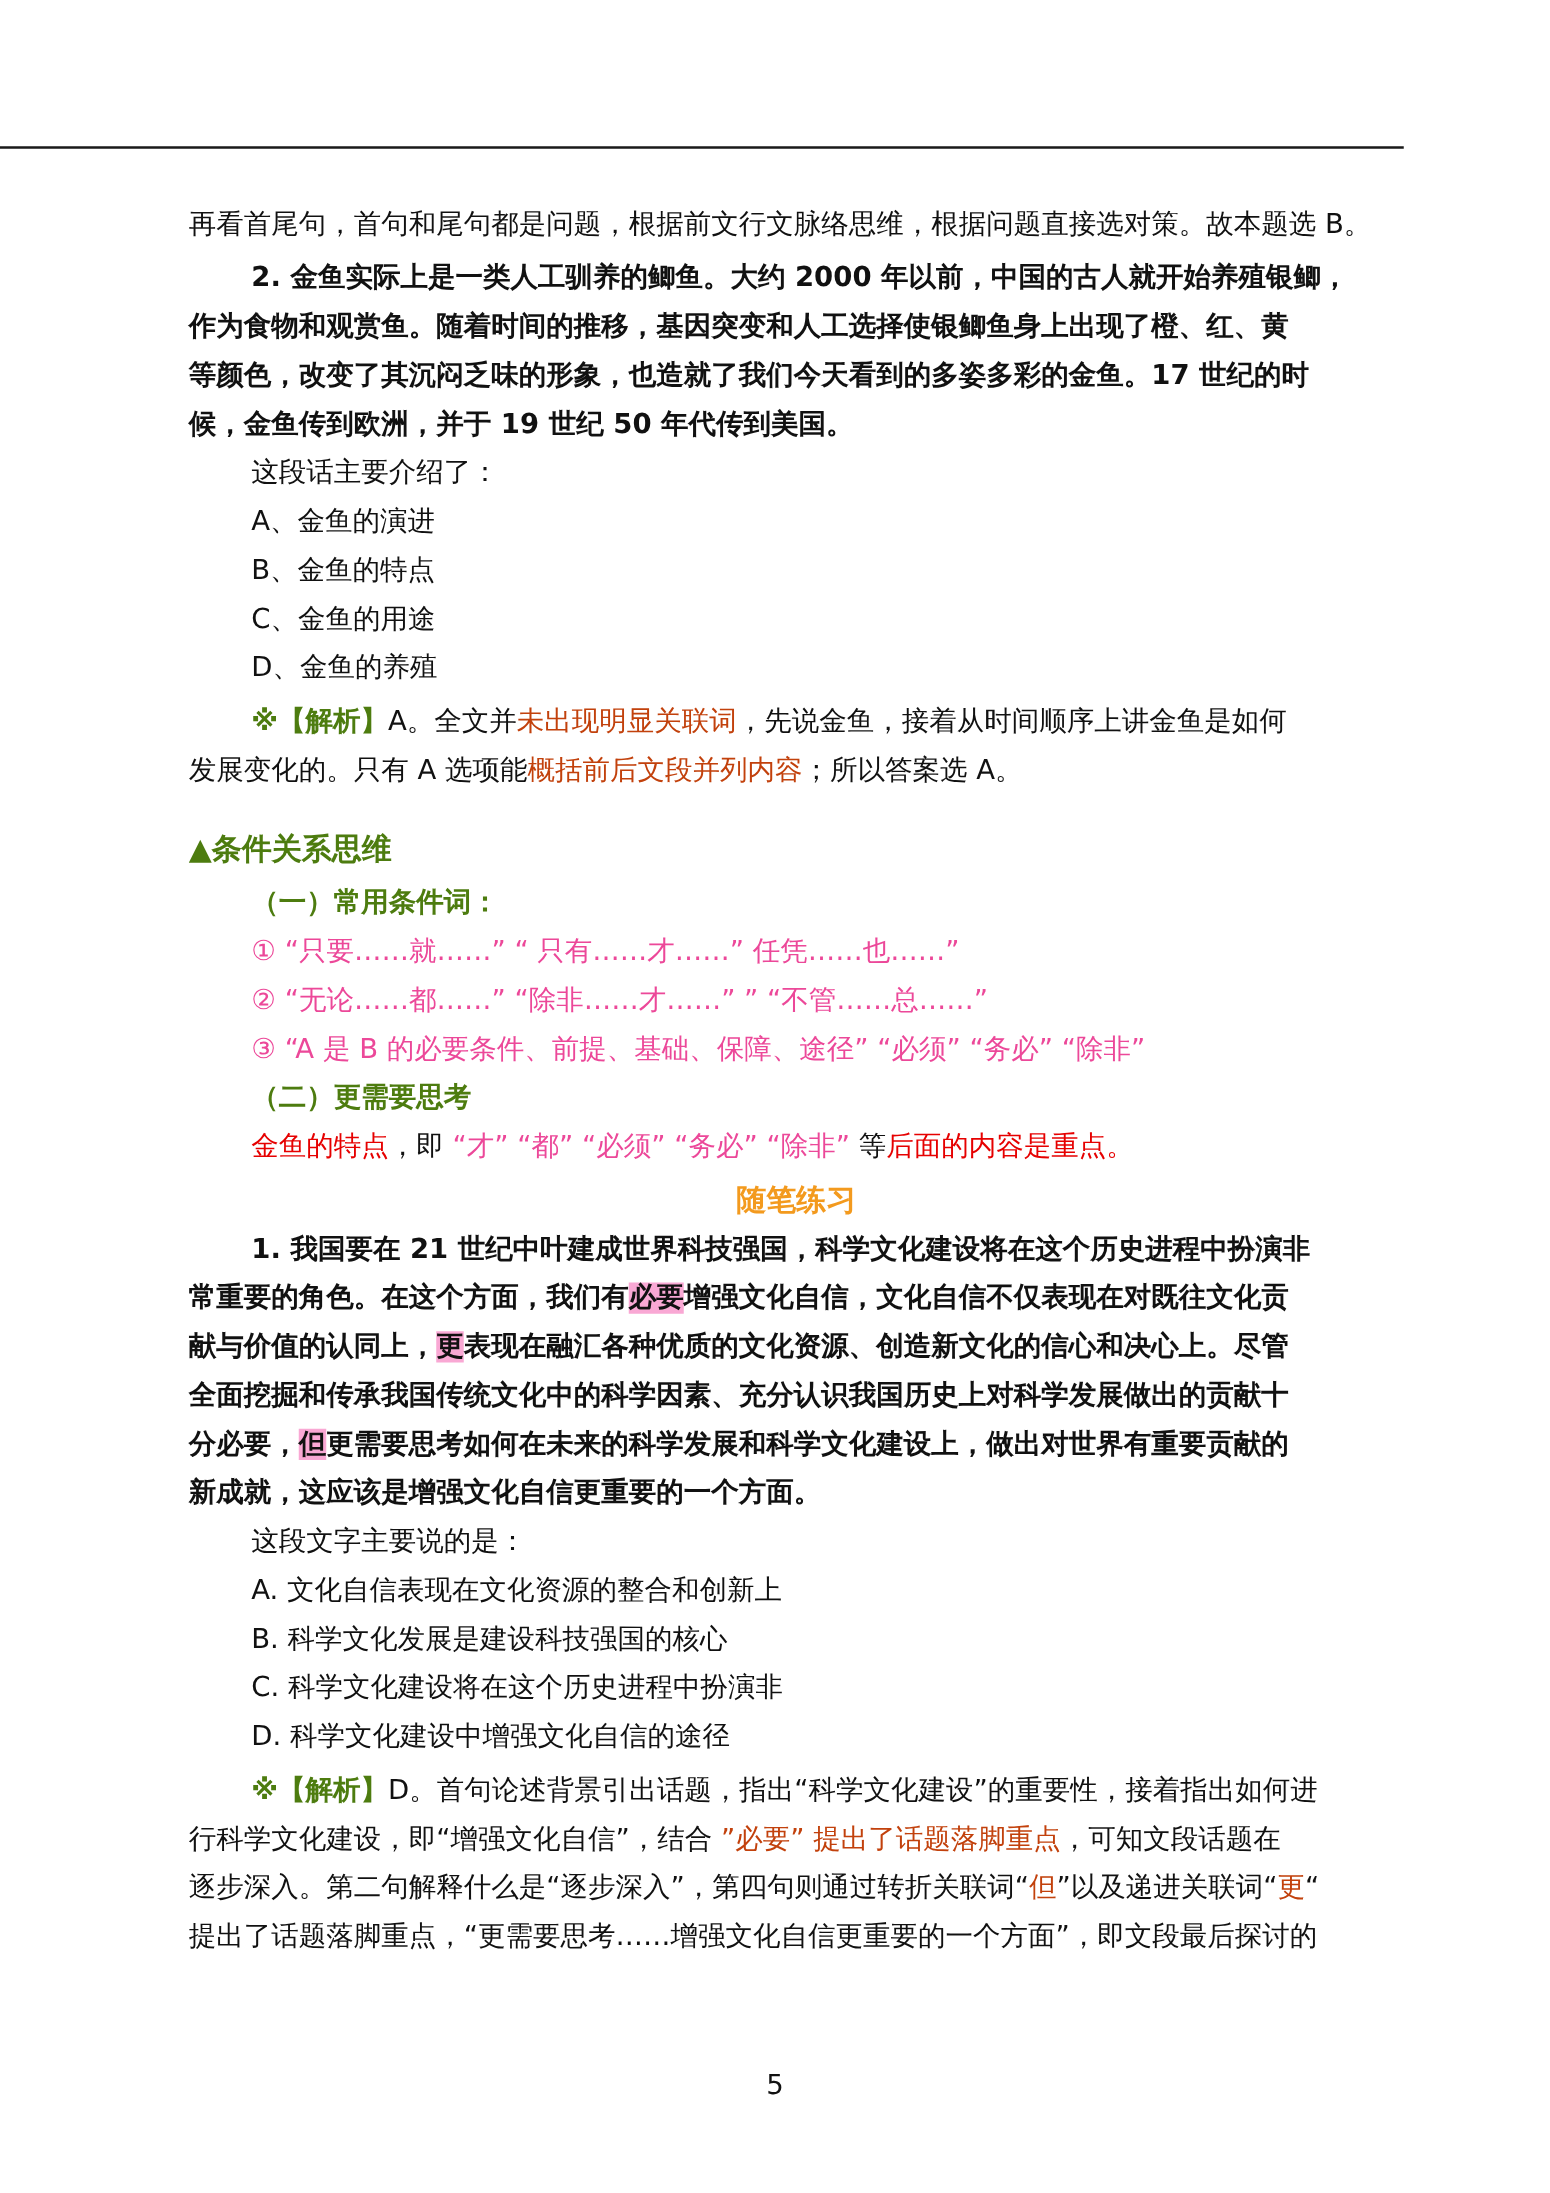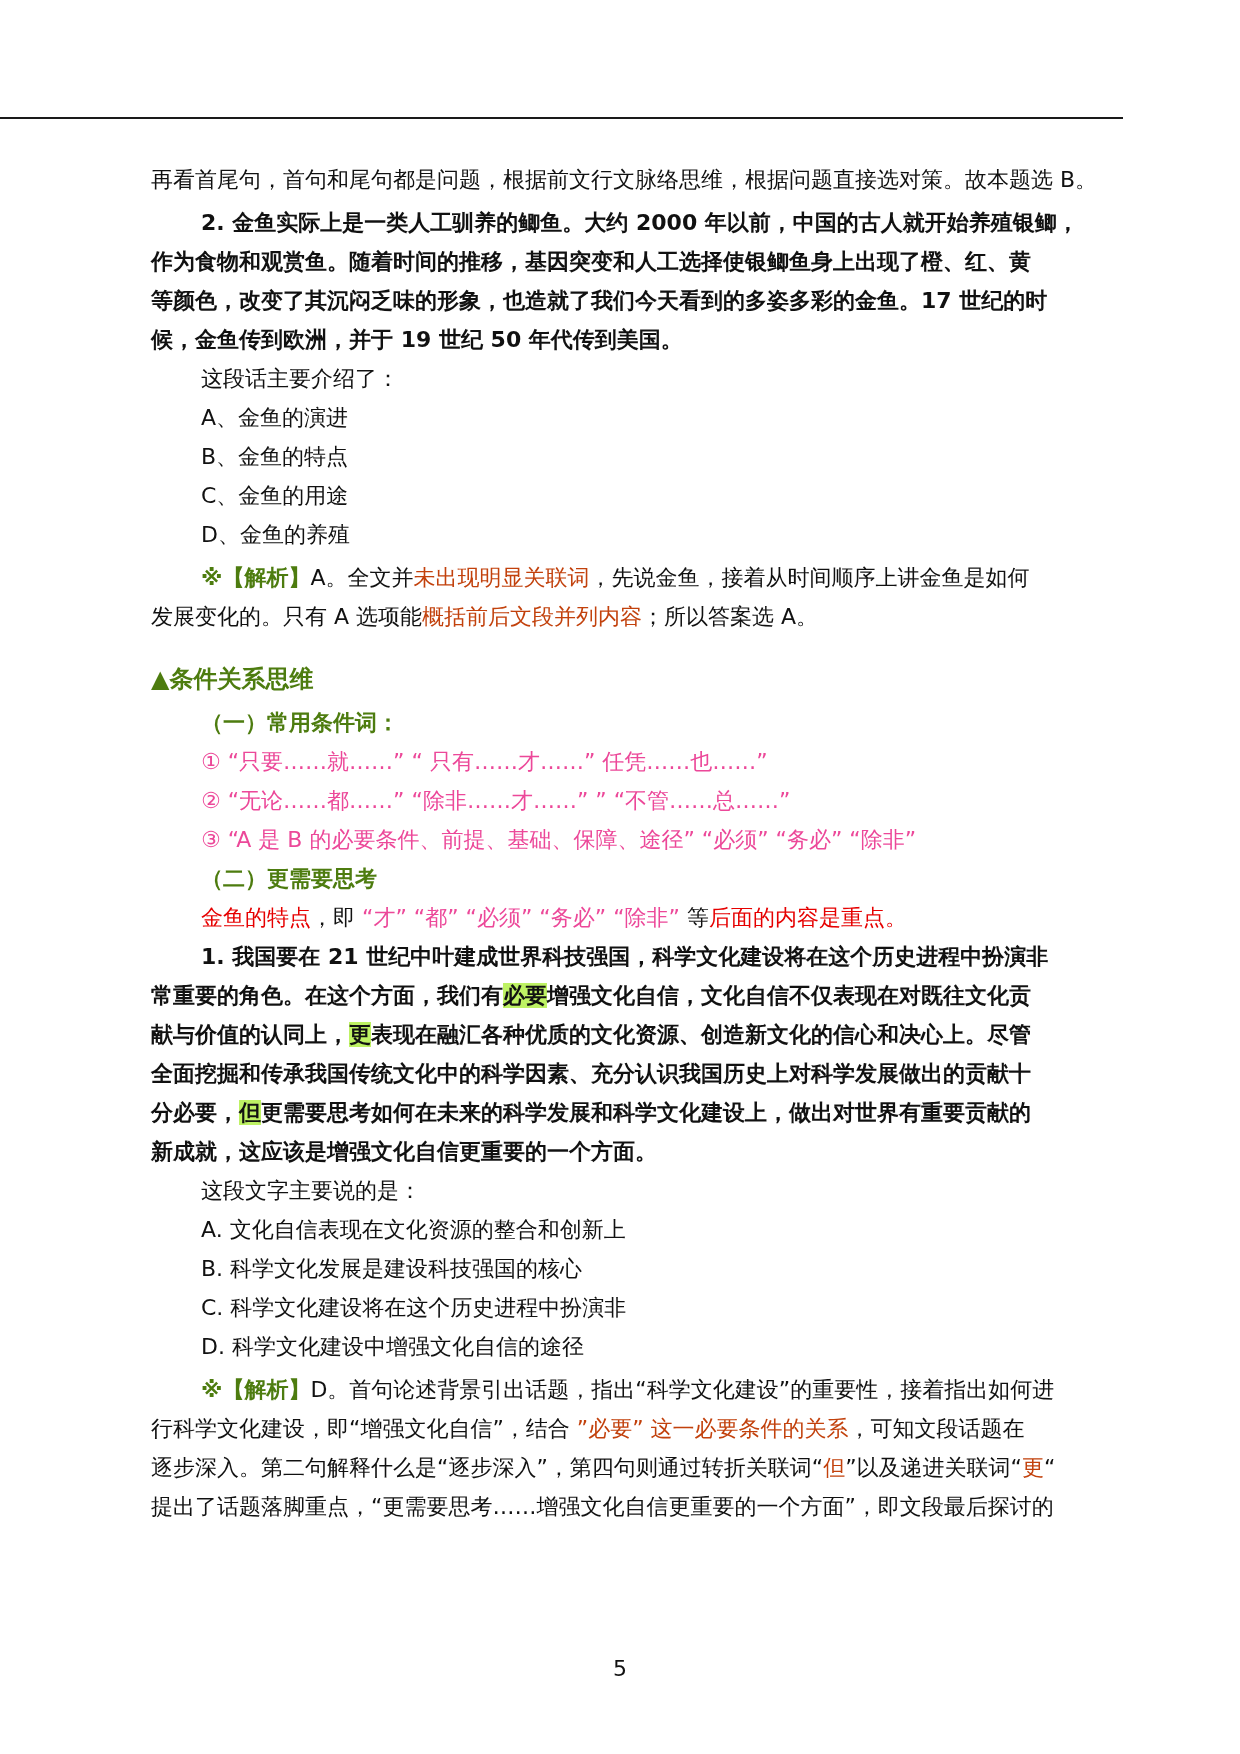--- a/index.html
+++ b/index.html
@@ -9,21 +9,21 @@
   .page { position: absolute; left: 151px; top: 160px; width: 972px; }
   .line { font-size: 22px; line-height: 39px; white-space: nowrap; letter-spacing: 0px; }
   .indent { padding-left: 50px; }
   .thin { font-weight: normal; }
   .bold { font-weight: bold; }
   .blue-bold { color: #4d7c0f; font-weight: bold; }
   .navy { color: #c2410c; margin-top: 37px; }
   .red { color: #e60000; }
   .green { color: #ec4899; }
   .orange { color: #f39a1e; font-weight: bold; }
-  .hl { background: #bef264; text-align: center; }
+  .hl { background: #f9a8d4; text-align: center; }
   .section-title { font-size: 24px; font-weight: bold; color: #4d7c0f; line-height: 42px; margin-top: 22px; }
   .center { text-align: center; }
   .gap-s { height: 4px; }
   .page-number { position: absolute; top: 1656px; left: 0; width: 1240px; text-align: center;
                  font-size: 22px; color: #111; }
 </style>
 </head>
 <body>
 
 <div class="header-rule"></div>
@@ -58,20 +58,21 @@
     <div class="line blue-bold indent" style="line-height:38px;margin-top:4px">（一）常用条件词：</div>
     <div class="line green indent">① “只要……就……” “ 只有……才……” 任凭……也……”</div>
     <div class="line green indent">② “无论……都……”  “除非……才……”  ” “不管……总……”</div>
     <div class="line green indent">③ “A 是 B 的必要条件、前提、基础、保障、途径”  “必须”  “务必”  “除非”</div>
     <div class="line blue-bold indent">（二）更需要思考</div>
     <div class="line indent">
       <span class="red">金鱼的特点</span><span>，即 </span><span class="green">“才”  “都”  “必须”  “务必”  “除非”</span><span> 等</span><span class="red">后面的内容是重点。</span>
     </div>
   </div>
 
+  <div class="line orange center" style="font-size:24px;margin-top:4px">随笔练习</div>
 
   <div>
     <div class="line bold indent">1. 我国要在 21 世纪中叶建成世界科技强国，科学文化建设将在这个历史进程中扮演非</div>
     <div class="line bold">
       <span>常重要的角色。在这个方面，我们有</span><span class="hl">必要</span><span>增强文化自信，文化自信不仅表现在对既往文化贡</span>
     </div>
     <div class="line bold">
       <span>献与价值的认同上，</span><span class="hl">更</span><span>表现在融汇各种优质的文化资源、创造新文化的信心和决心上。尽管</span>
     </div>
     <div class="line bold">全面挖掘和传承我国传统文化中的科学因素、充分认识我国历史上对科学发展做出的贡献十</div>
@@ -82,21 +83,21 @@
     <div class="line indent">这段文字主要说的是：</div>
     <div class="line indent">A. 文化自信表现在文化资源的整合和创新上</div>
     <div class="line indent">B. 科学文化发展是建设科技强国的核心</div>
     <div class="line indent">C. 科学文化建设将在这个历史进程中扮演非</div>
     <div class="line indent">D. 科学文化建设中增强文化自信的途径</div>
     <div class="gap-s"></div>
     <div class="line indent">
       <span class="blue-bold">※【解析】</span><span>D。首句论述背景引出话题，指出“科学文化建设”的重要性，接着指出如何进</span>
     </div>
     <div class="line">
-      <span>行科学文化建设，即“增强文化自信”，结合 </span><span class="navy">”必要” 这一必要条件的关系</span><span>，可知文段话题在</span>
+      <span>行科学文化建设，即“增强文化自信”，结合 </span><span class="navy">”必要” 提出了话题落脚重点</span><span>，可知文段话题在</span>
     </div>
     <div class="line">
       <span>逐步深入。第二句解释什么是“逐步深入”，第四句则通过转折关联词“</span><span class="navy">但</span><span>”以及递进关联词“</span><span class="navy">更</span><span>“</span>
     </div>
     <div class="line">提出了话题落脚重点，“更需要思考……增强文化自信更重要的一个方面”，即文段最后探讨的</div>
   </div>
 </div>
 
 <div class="page-number">5</div>
 

